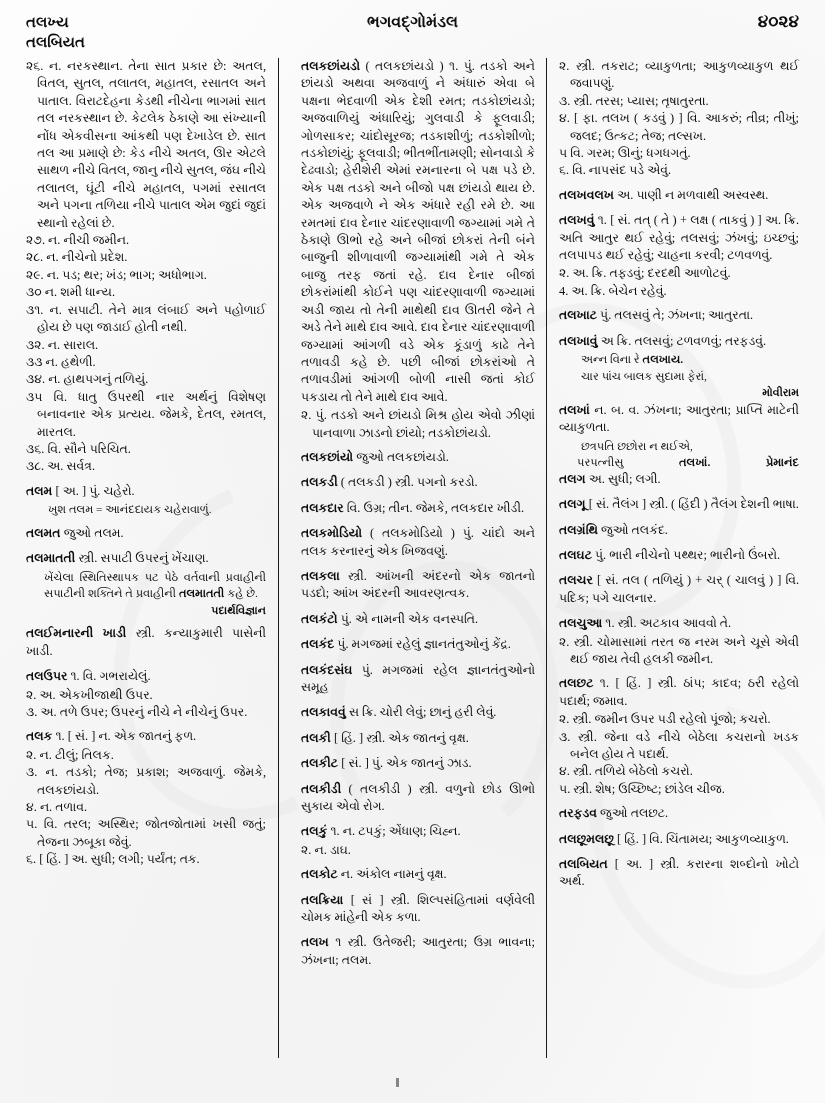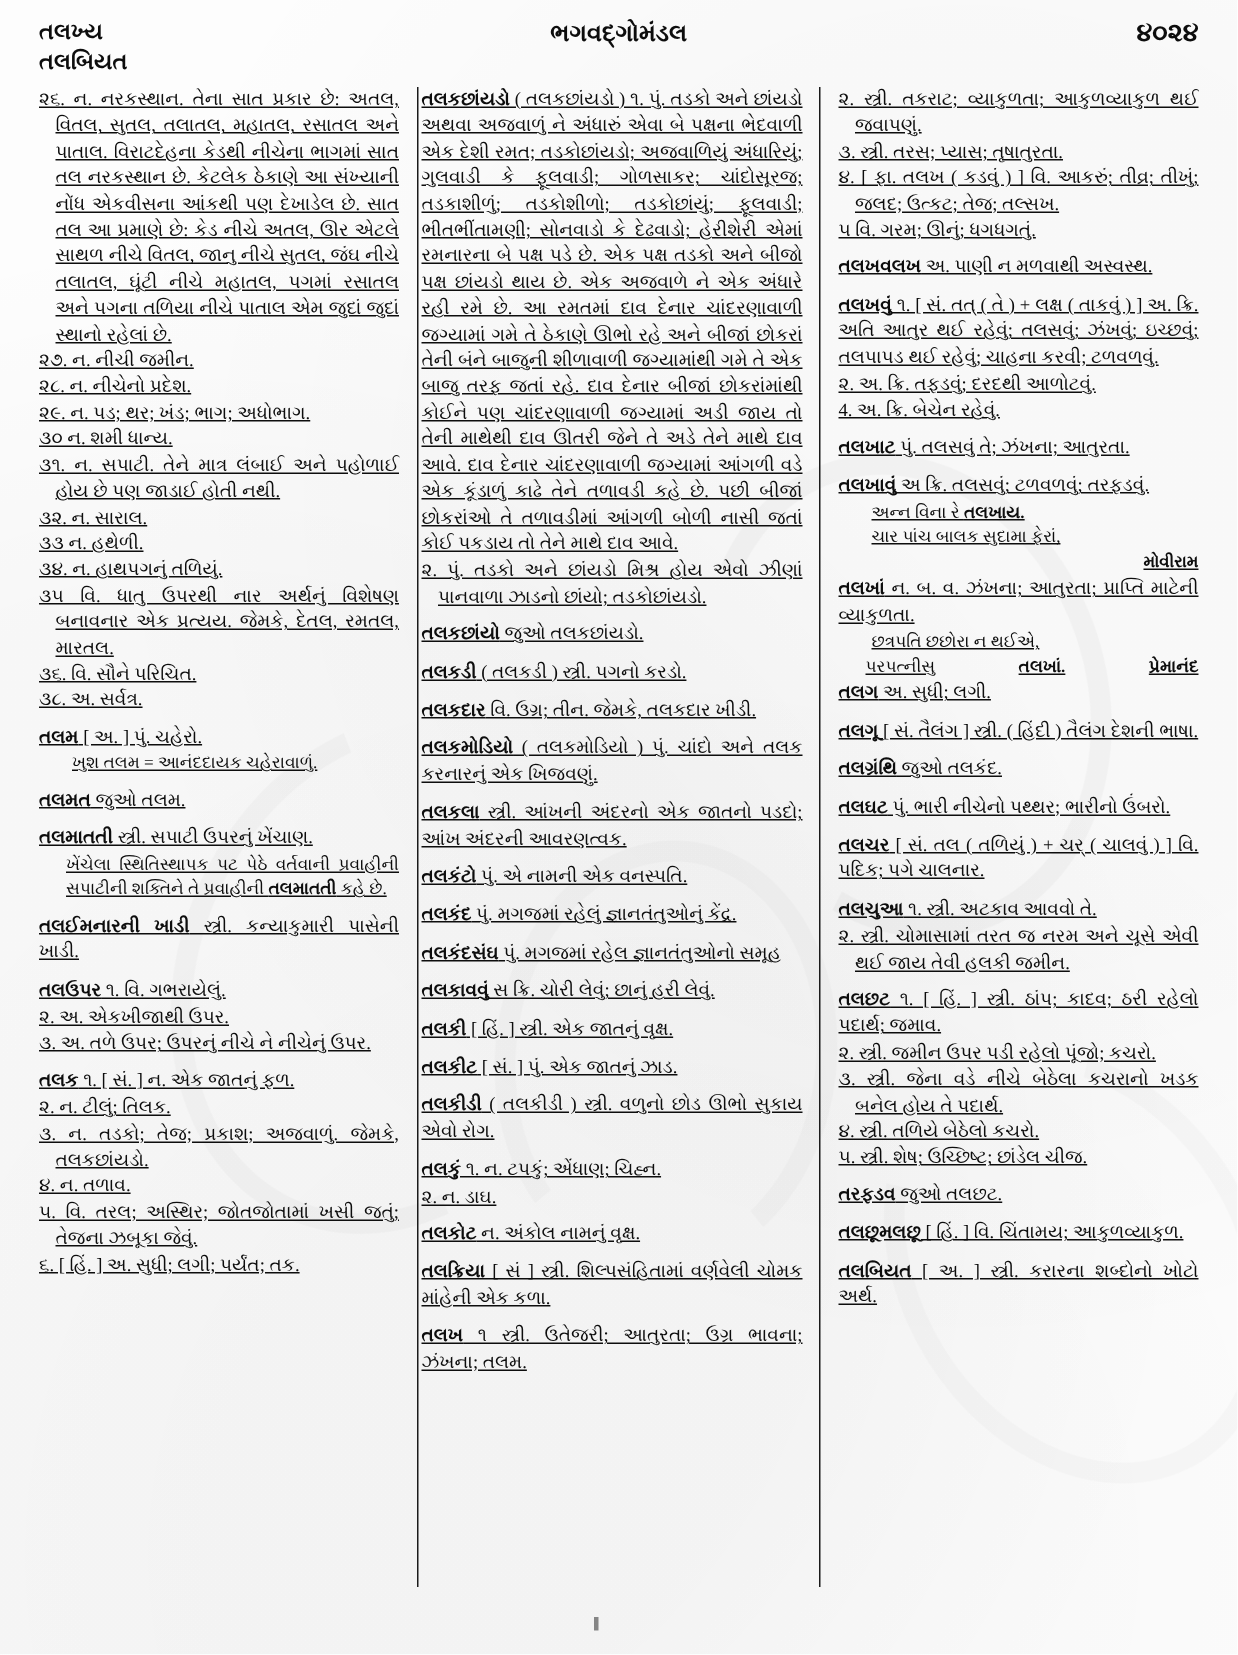--- a/index.html
+++ b/index.html
@@ -74,30 +74,29 @@
 
   
   #columns {
     position: absolute;
     left: 26px;
     top: 58px;
     width: 773px;
     height: 1000px;
     display: flex;
     flex-direction: row;
-    text-decoration: underline;
   }
   .col {
     position: relative;
     box-sizing: border-box;
     font-size: 12.4px;
     line-height: 17.4px;
   }
   .col-1 { width: 252px; padding-right: 12px; }
-  .col-2 { width: 268px; padding-left: 2px; padding-right: 11px; border-left: 1.4px solid #1a1a1a; }
+  .col-2 { width: 268px; padding-left: 22px; padding-right: 11px; border-left: 1.4px solid #1a1a1a; }
   .col-3 { width: 253px; padding-left: 12px; border-left: 1.4px solid #1a1a1a; }
 
   
   .entry { margin: 0 0 1px 0; }
   .entry p {
     margin: 0;
     text-align: justify;
     text-justify: inter-word;
     text-indent: 0;
   }
@@ -187,21 +186,21 @@
         </div>
         <div class="quote">ખુશ તલમ = આનંદદાયક ચહેરાવાળું.</div>
         <div class="spacer"></div>
         <div class="entry">
           <p><span class="hw">તલમત</span> જુઓ તલમ.</p>
         </div>
         <div class="spacer"></div>
         <div class="entry">
           <p><span class="hw">તલમાતતી</span> સ્ત્રી. સપાટી ઉપરનું ખેંચાણ.</p>
         </div>
-        <div class="quote-block">ખેંચેલા સ્થિતિસ્થાપક પટ પેઠે વર્તવાની પ્રવાહીની સપાટીની શક્તિને તે પ્રવાહીની <span class="hw">તલમાતતી</span> કહે છે.</div>
+        <div class="quote-block">ખેંચેલા સ્થિતિસ્થાપક પટ પેઠે વર્તવાની પ્રવાહીની સપાટીની શક્તિને તે પ્રવાહીની <span class="hw">તલમાતતી</span> કહે છે.<span class="cite">પદાર્થવિજ્ઞાન</span></div>
         <div class="spacer"></div>
         <div class="entry">
           <p><span class="hw">તલઈમનારની ખાડી</span> સ્ત્રી. કન્યાકુમારી પાસેની ખાડી.</p>
         </div>
         <div class="spacer"></div>
         <div class="entry">
           <p><span class="hw">તલઉપર</span> ૧. વિ. ગભરાયેલું.</p>
         </div>
         <div class="sense">૨. અ. એકખીજાથી ઉપર.</div>
         <div class="sense">૩. અ. તળે ઉપર; ઉપરનું નીચે ને નીચેનું ઉપર.</div>
@@ -284,20 +283,21 @@
         <div class="spacer"></div>
         <div class="entry">
           <p><span class="hw">તલખ</span> ૧ સ્ત્રી. ઉતેજરી; આતુરતા; ઉગ્ર ભાવના; ઝંખના; તલમ.</p>
         </div>
       </div>
     <div class="col col-3">
         <div class="sense">૨. સ્ત્રી. તકરાટ; વ્યાકુળતા; આકુળવ્યાકુળ થઈ જવાપણું.</div>
         <div class="sense">૩. સ્ત્રી. તરસ; પ્યાસ; તૃષાતુરતા.</div>
         <div class="sense">૪. [ ફા. તલખ ( કડવું ) ] વિ. આકરું; તીવ્ર; તીખું; જલદ; ઉત્કટ; તેજ; તલ્સખ.</div>
         <div class="sense">૫ વિ. ગરમ; ઊનું; ધગધગતું.</div>
+        <div class="sense">૬. વિ. નાપસંદ પડે એવું.</div>
         <div class="spacer"></div>
         <div class="entry">
           <p><span class="hw">તલખવલખ</span> અ. પાણી ન મળવાથી અસ્વસ્થ.</p>
         </div>
         <div class="spacer"></div>
         <div class="entry">
           <p><span class="hw">તલખવું</span> ૧. [ સં. તત્ ( તે ) + લક્ષ ( તાકવું ) ] અ. ક્રિ. અતિ આતુર થઈ રહેવું; તલસવું; ઝંખવું; ઇચ્છવું; તલપાપડ થઈ રહેવું; ચાહના કરવી; ટળવળવું.</p>
         </div>
         <div class="sense">૨. અ. ક્રિ. તફડવું; દરદથી આળોટવું.</div>
         <div class="sense">4. અ. ક્રિ. બેચેન રહેવું.</div>

